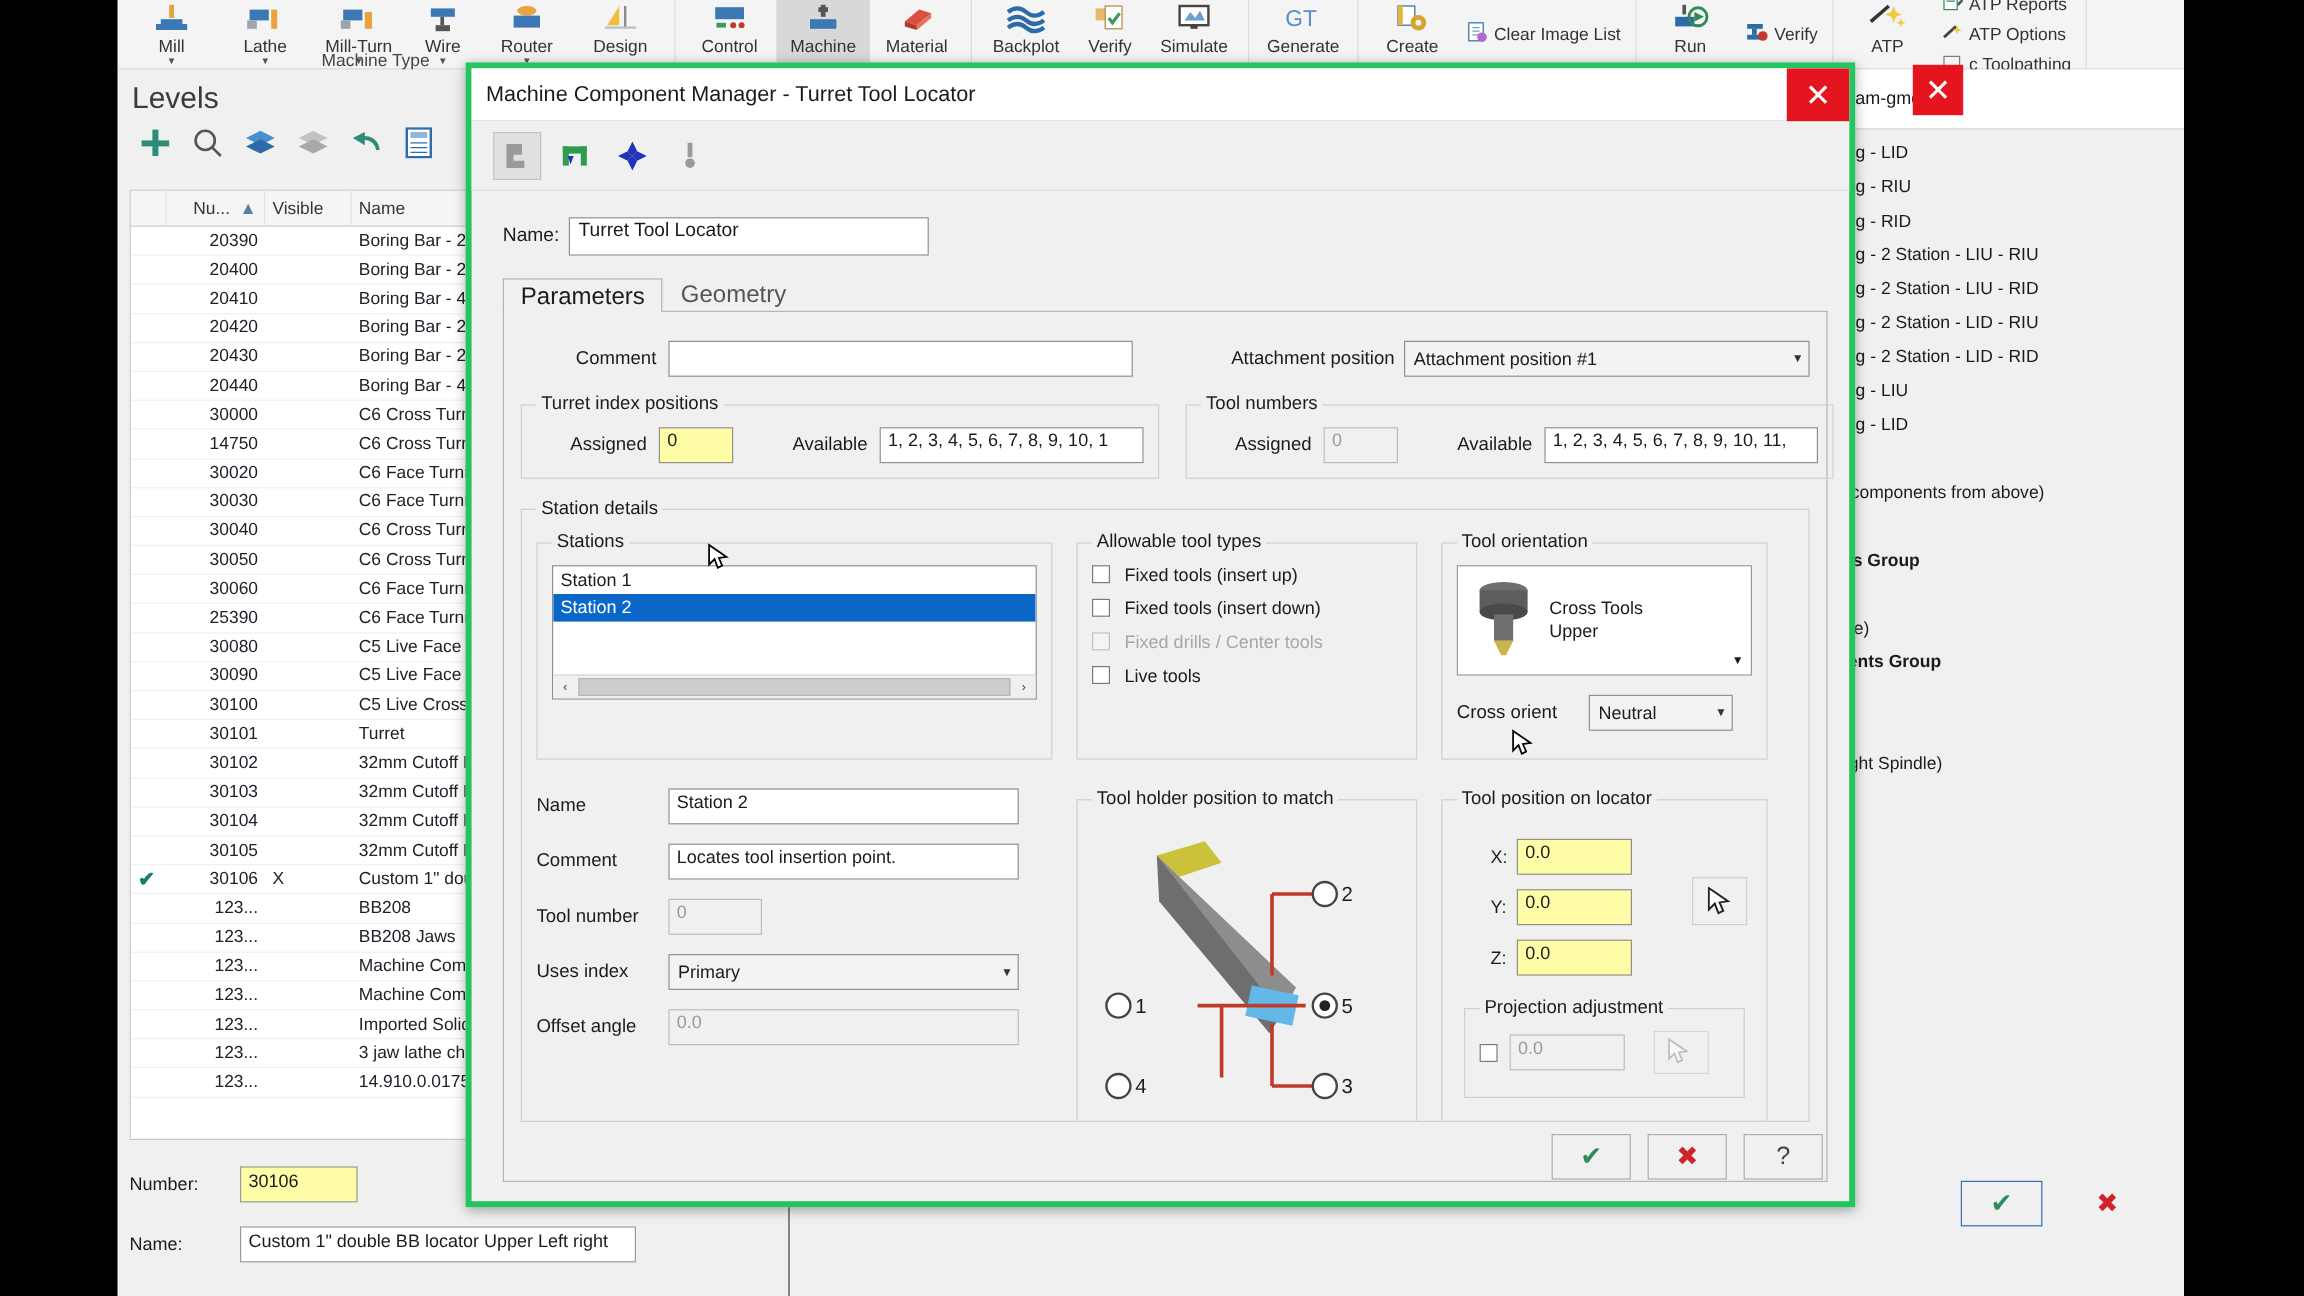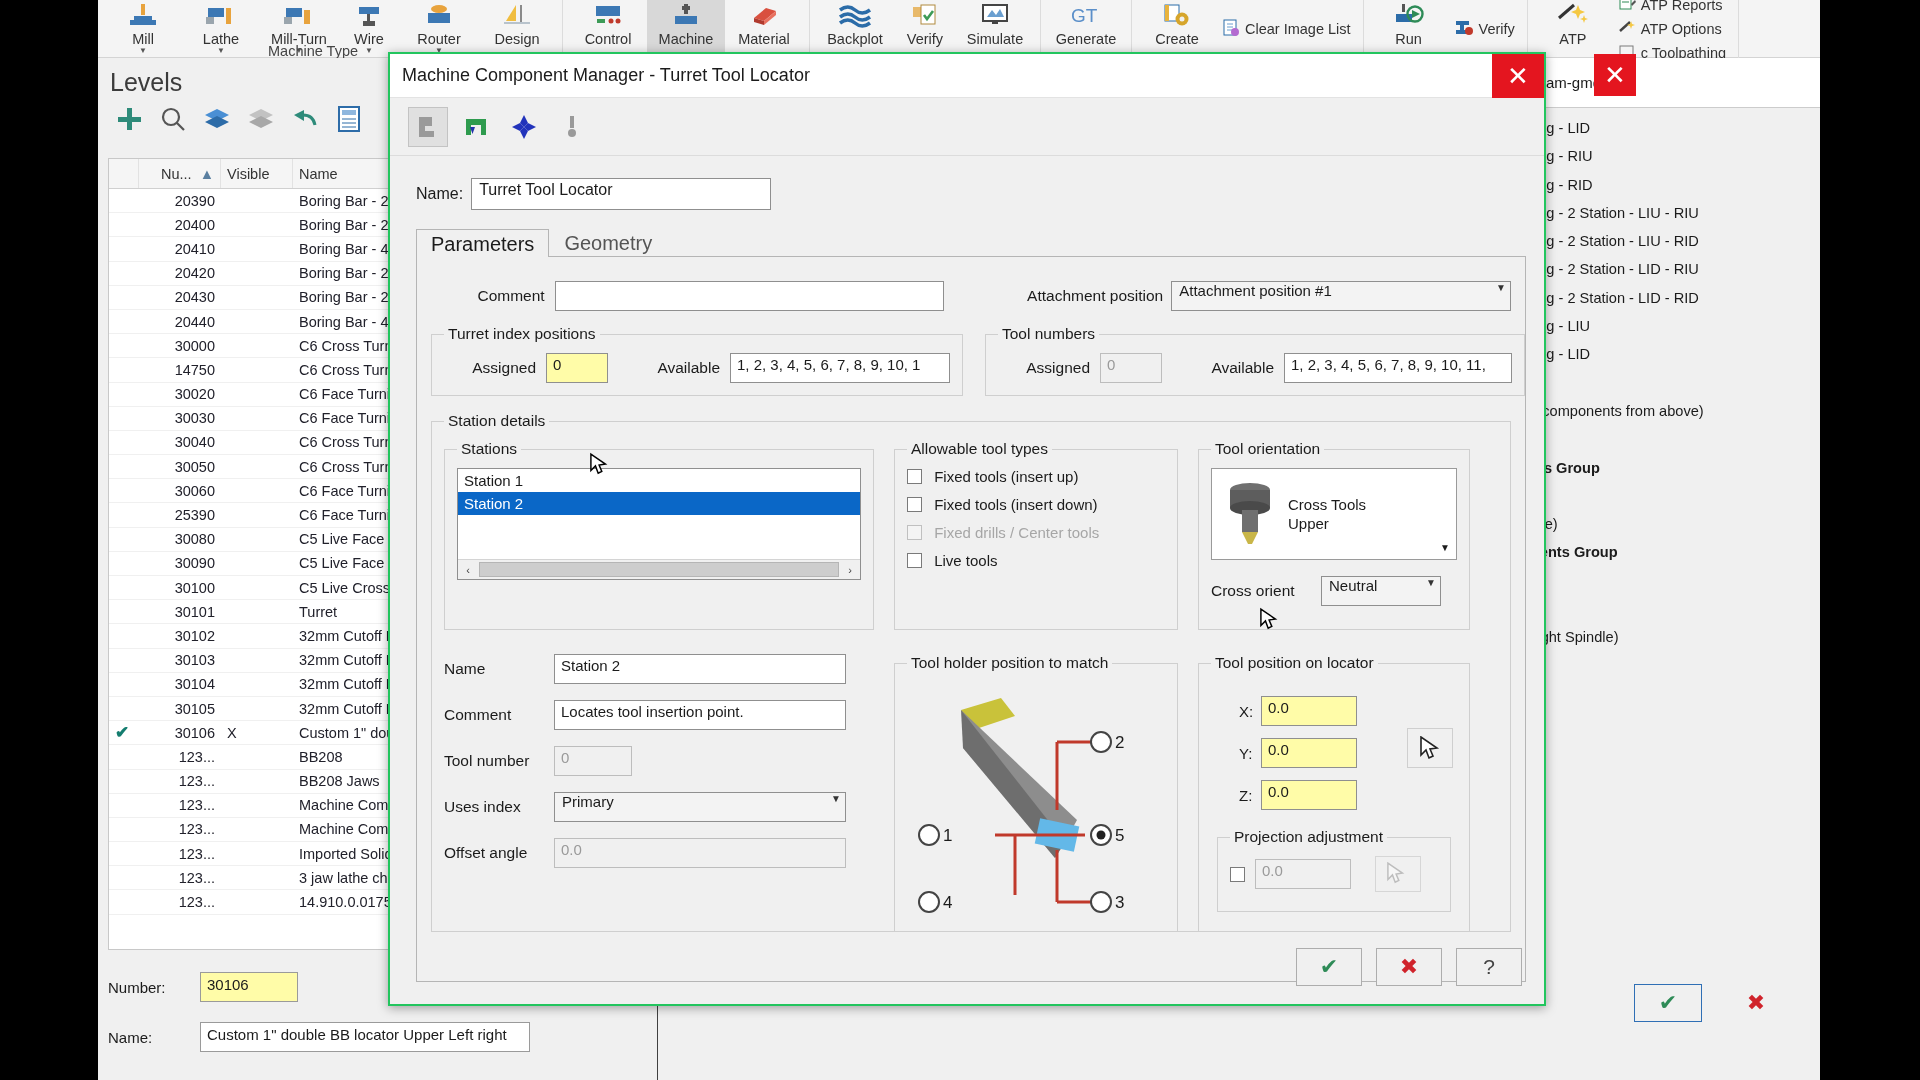--- a/index.html
+++ b/index.html
@@ -79,21 +79,21 @@
   
   .redclose {
     position:absolute; left:1496px; top:54px; width:42px; height:42px;
     background:#e4151f; color:#fff; display:flex; align-items:center; justify-content:center;
     font-size:26px; z-index:60;
   }
 
   
   .dlg {
     position:absolute; left:290px; top:52px; width:1158px; height:954px;
-    background:#f0f0f0; border:2px solid #22c55e; z-index:50;
+    background:#f0f0f0; border:5px solid #22c55e; z-index:50;
     box-shadow:0 2px 10px rgba(0,0,0,.35);
   }
   .dlg-title {
     height:44px; background:#fff; border-bottom:1px solid #e3e3e3;
     display:flex; align-items:center; padding-left:12px; font-size:18px; color:#1b1b1b;
   }
   .dlg-x {
     position:absolute; right:0; top:0; width:52px; height:44px; background:#e4151f;
     color:#fff; display:flex;align-items:center;justify-content:center; font-size:26px;
   }
@@ -114,21 +114,21 @@
 
   .tabpane { margin:0 18px 0 26px; border:1px solid #b5b5b5; background:#f0f0f0;
     height:726px; position:relative; padding:14px 14px 0 14px; }
 
   .row1 { display:flex; align-items:center; margin-top:10px; }
   .lblr { font-size:15.5px; text-align:right; }
   .txt { background:#fff; border:1px solid #8f8f8f; height:30px; font-size:15px; padding:2px 6px; }
   .txt.dis { background:#f0f0f0; color:#9a9a9a; border-color:#bdbdbd; }
   .txt.yellow { background:#fffca8; }
   .combo { height:30px; border:1px solid #8f8f8f; background:#f3f3f3; font-size:15px;
-    display:flex; padding:0 4px 0 7px; justify-content:space-between; }
+    display:flex; align-items:center; padding:0 4px 0 7px; justify-content:space-between; }
   .combo .cv { overflow:hidden; white-space:nowrap; }
   .arrow-dn { font-size:10px; color:#333; padding-left:6px;}
 
   fieldset.gb { border:1px solid #cfcfcf; margin:0; padding:10px 12px 12px 12px; position:relative; }
   fieldset.gb > legend { font-size:15.5px; padding:0 4px; color:#1b1b1b; }
 
   .cbx { width:15px;height:15px;border:1px solid #7a7a7a;background:#fff;display:inline-block;
     vertical-align:-2px; margin-right:8px; }
   .cbx.dis { border-color:#c0c0c0; background:#f4f4f4; }
   .cbrow { font-size:15px; margin-bottom:11px; }

